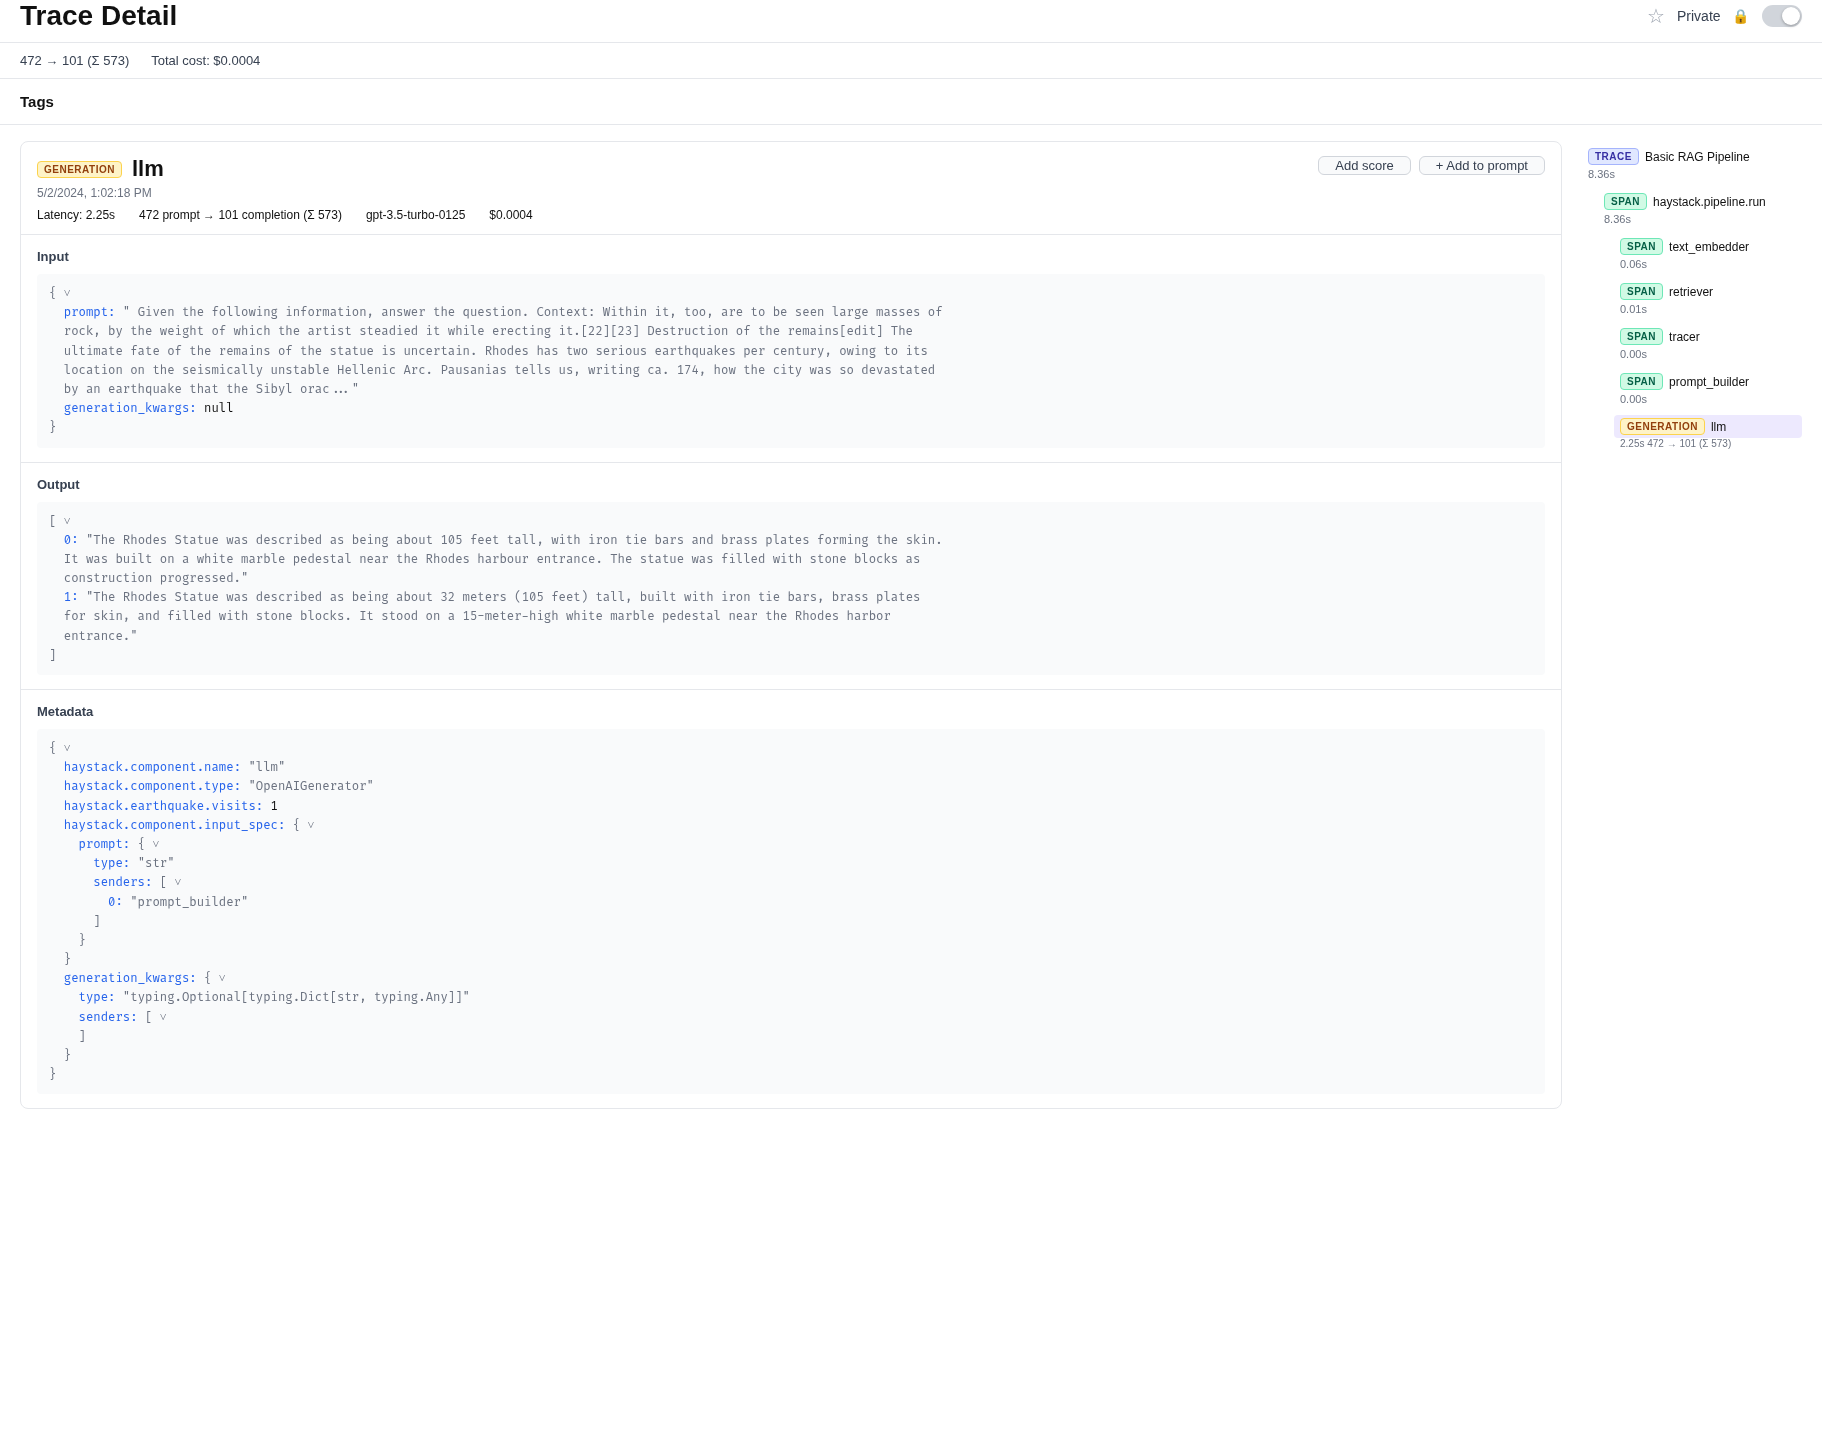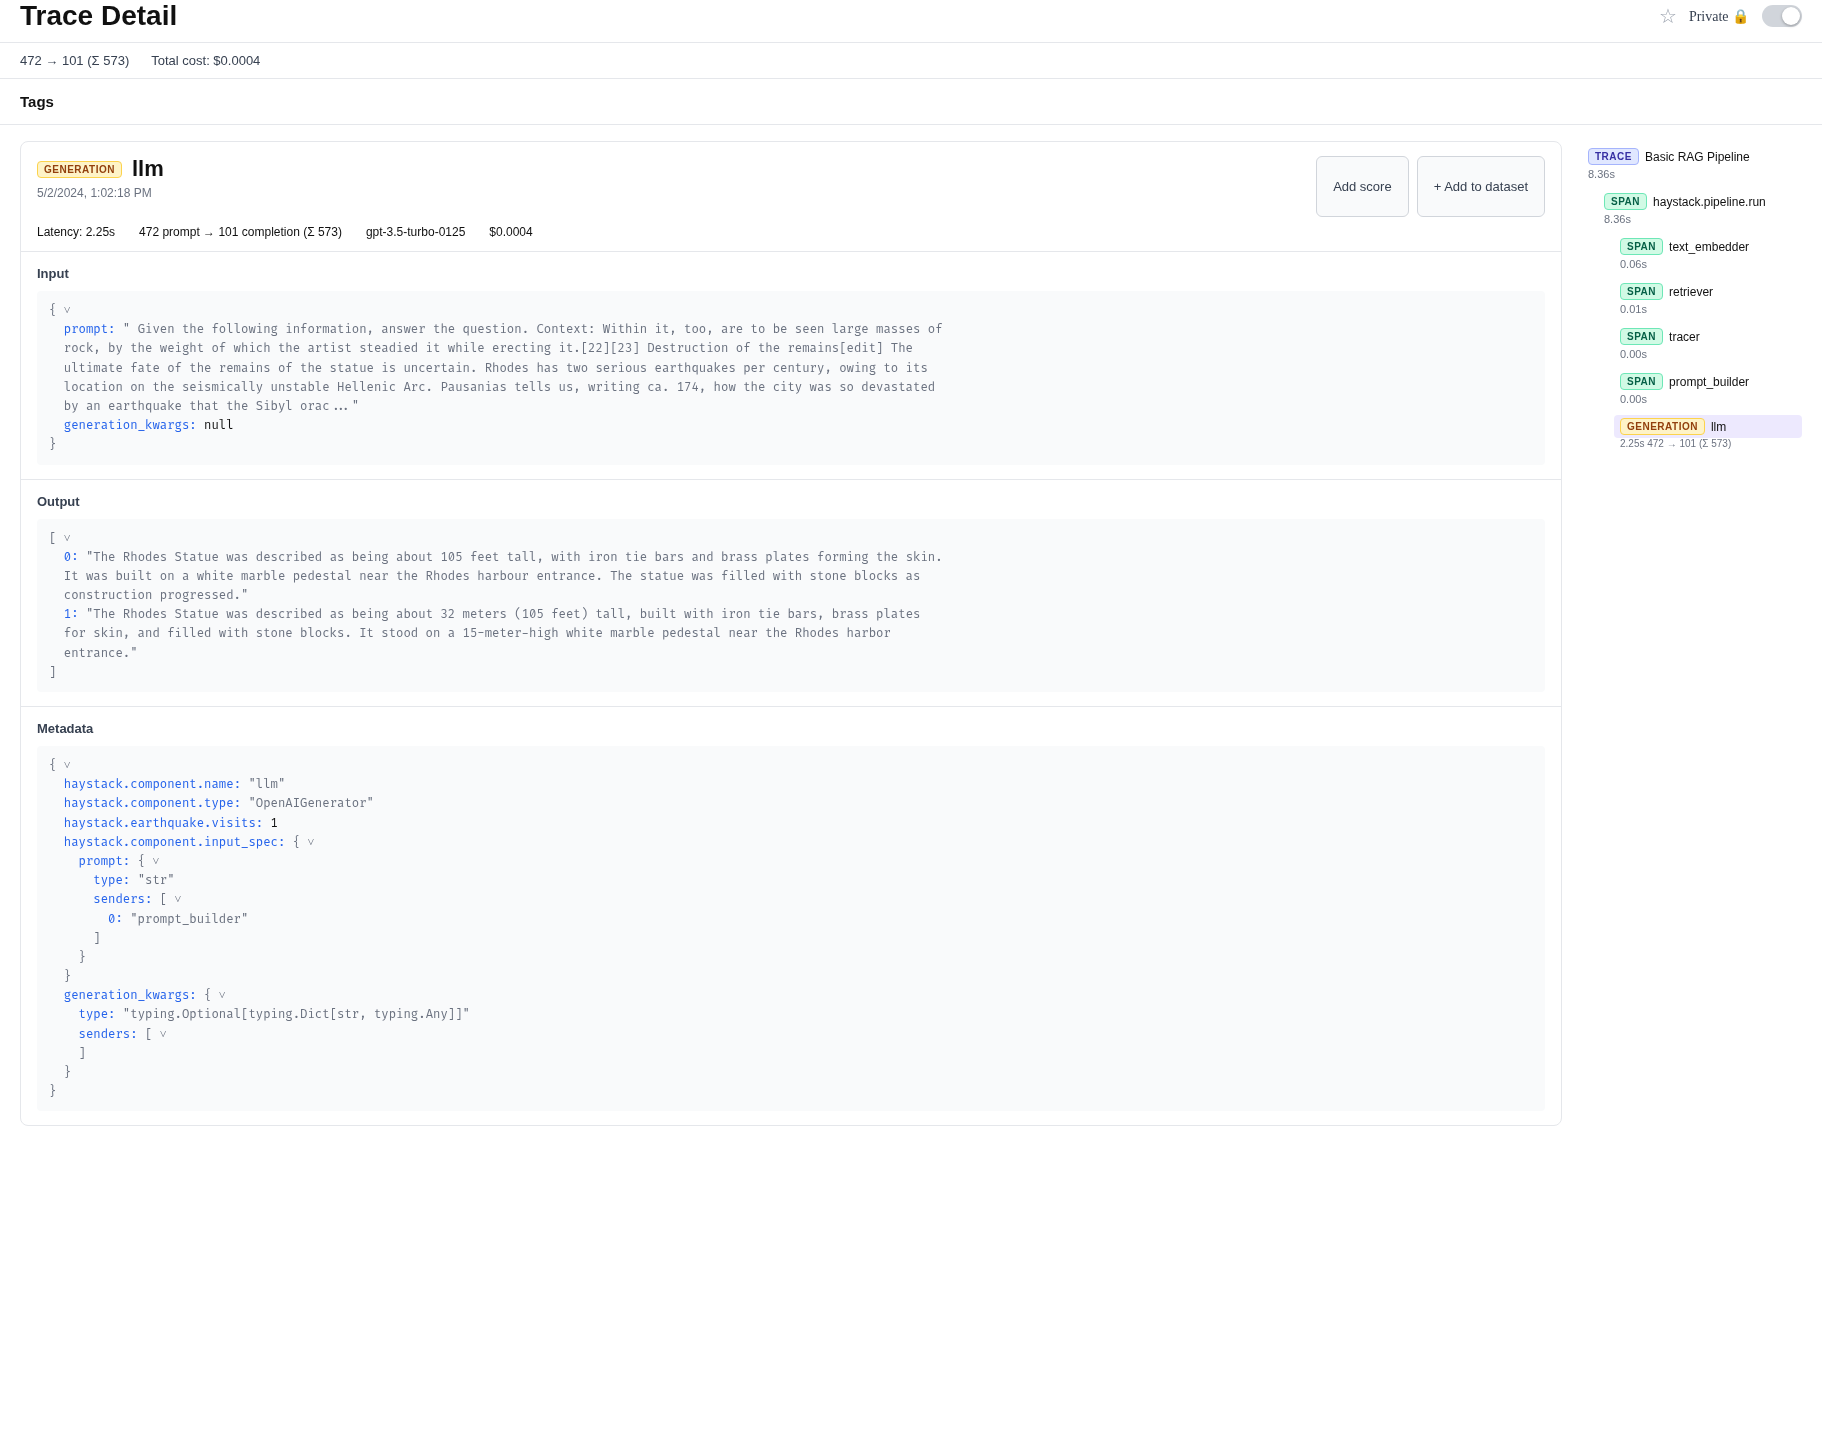--- a/index.html
+++ b/index.html
@@ -33,22 +33,21 @@
       font-size: 20px;
       color: #9ca3af;
       cursor: pointer;
     }
 
     .private-label {
       font-size: 14px;
       color: #374151;
       display: flex;
       align-items: flex-end;
-      gap: 4px;
-      font-family: Liberation Serif, serif;
+      gap: 12px;
     }
 
     .toggle-switch {
       width: 40px;
       height: 22px;
       background: #d1d5db;
       border-radius: 11px;
       position: relative;
       cursor: pointer;
     }
@@ -164,21 +163,21 @@
       color: #6b7280;
     }
 
     .card-header-right {
       display: flex;
       gap: 8px;
       align-items: center;
     }
 
     .btn {
-      padding: 22px 16px;
+      padding: 1px 16px;
       border-radius: 6px;
       font-size: 13px;
       font-weight: 500;
       cursor: pointer;
       border: 1px solid #d1d5db;
       background: #f9fafb;
       color: #374151;
       display: flex;
       align-items: center;
       gap: 5px;
@@ -300,21 +299,21 @@
       <div class="card-header">
         <div class="card-header-left">
           <div class="card-title-row">
             <span class="badge badge-generation">GENERATION</span>
             <span class="model-name">llm</span>
           </div>
           <span class="card-timestamp">5/2/2024, 1:02:18 PM</span>
         </div>
         <div class="card-header-right">
           <button class="btn">Add score</button>
-          <button class="btn">+ Add to dataset</button>
+          <button class="btn">+ Add to prompt</button>
         </div>
       </div>
 
       <div class="card-stats">
         <span>Latency: 2.25s</span>
         <span>472 prompt → 101 completion (Σ 573)</span>
         <span>gpt-3.5-turbo-0125</span>
         <span>$0.0004</span>
       </div>
 

